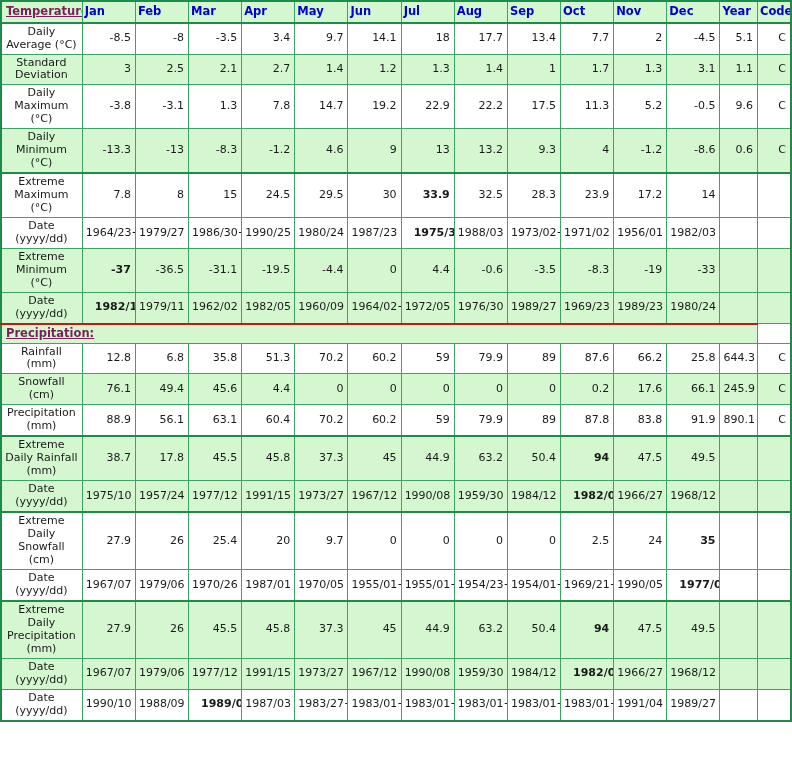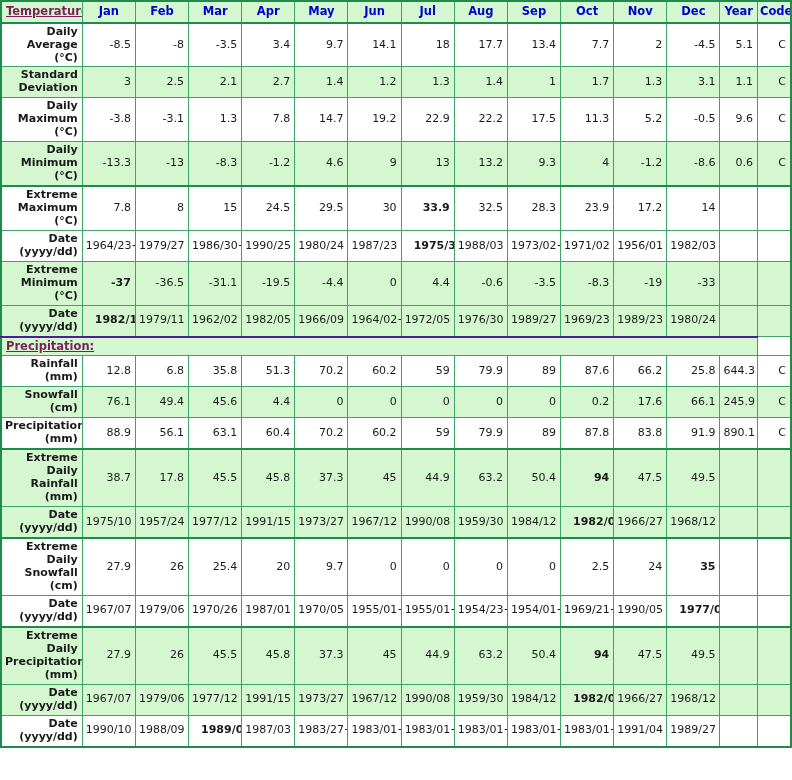--- a/index.html
+++ b/index.html
@@ -28,50 +28,49 @@
   }
   
   col.c-label { width: 78px; }
   col.c-mon   { width: 51px; }
   col.c-year  { width: 36px; }
   col.c-code  { width: 32px; }
 
   
   tr.hdr td {
     background: #d4f7d0;
-    text-align: center;
     font-weight: bold;
     color: #0000cc;
     font-size: 11.5px;
     padding: 3px 2px;
     border-bottom: 2px solid #1f8a4c;
   }
   tr.hdr td.sec-title {
     text-align: left;
     color: #7b1f5a;
     text-decoration: underline;
     padding-left: 4px;
   }
   
   tr.section td {
     background: #d4f7d0;
     color: #7b1f5a;
     font-weight: bold;
     text-decoration: underline;
     font-size: 11.5px;
     padding: 2px 4px;
-    border-top: 2px solid #4c1d95;
+    border-top: 2px solid #b91c1c;
     border-bottom: 1px solid #3fa368;
   }
   
   td.rowlabel {
     color: #0000cc;
-    font-weight: bold;
+    font-weight: normal;
     font-size: 11.5px;
-    text-align: right;
+    text-align: center;
     line-height: 1.15;
     padding: 2px 3px;
   }
   
   td.val {
     text-align: right;
     padding-right: 4px;
     white-space: nowrap;
   }
   td.val.b { font-weight: bold; padding-left: 12px; }
@@ -239,21 +238,21 @@
         <td class="val">-33</td>
         <td class="val"></td>
         <td class="val"></td>
       </tr>
       <tr class="green">
         <td class="rowlabel">Date (yyyy/dd)</td>
         <td class="val b">1982/10</td>
         <td class="val">1979/11</td>
         <td class="val">1962/02</td>
         <td class="val">1982/05</td>
-        <td class="val">1966/09</td>
+        <td class="val">1960/09</td>
         <td class="val">1964/02+</td>
         <td class="val">1972/05</td>
         <td class="val">1976/30</td>
         <td class="val">1989/27</td>
         <td class="val">1969/23</td>
         <td class="val">1989/23</td>
         <td class="val">1980/24</td>
         <td class="val"></td>
         <td class="val"></td>
       </tr>

